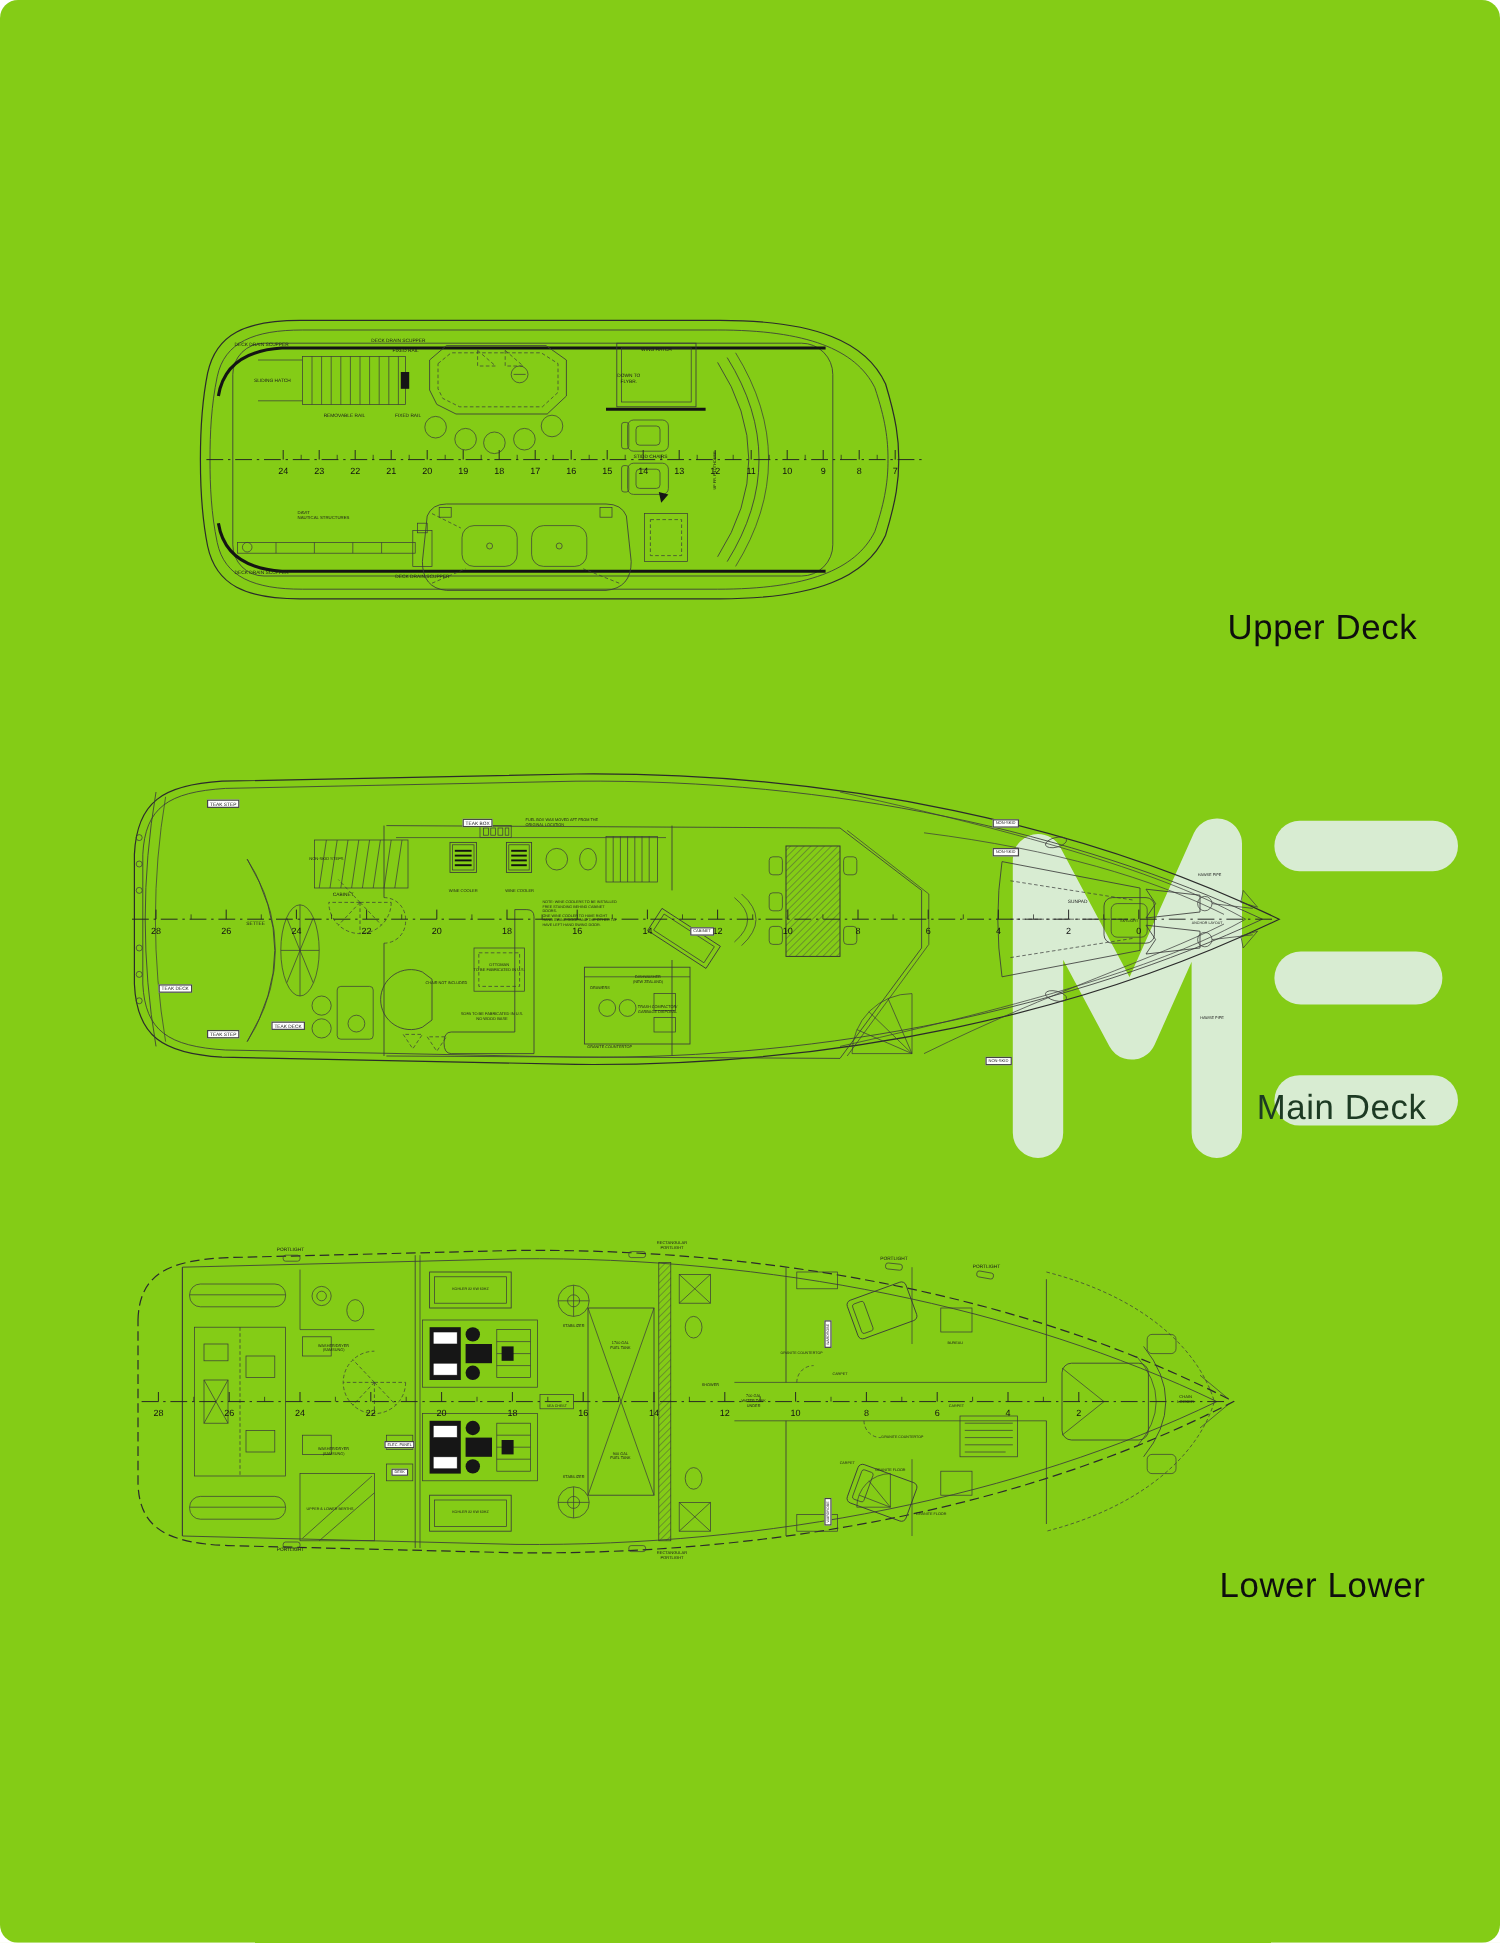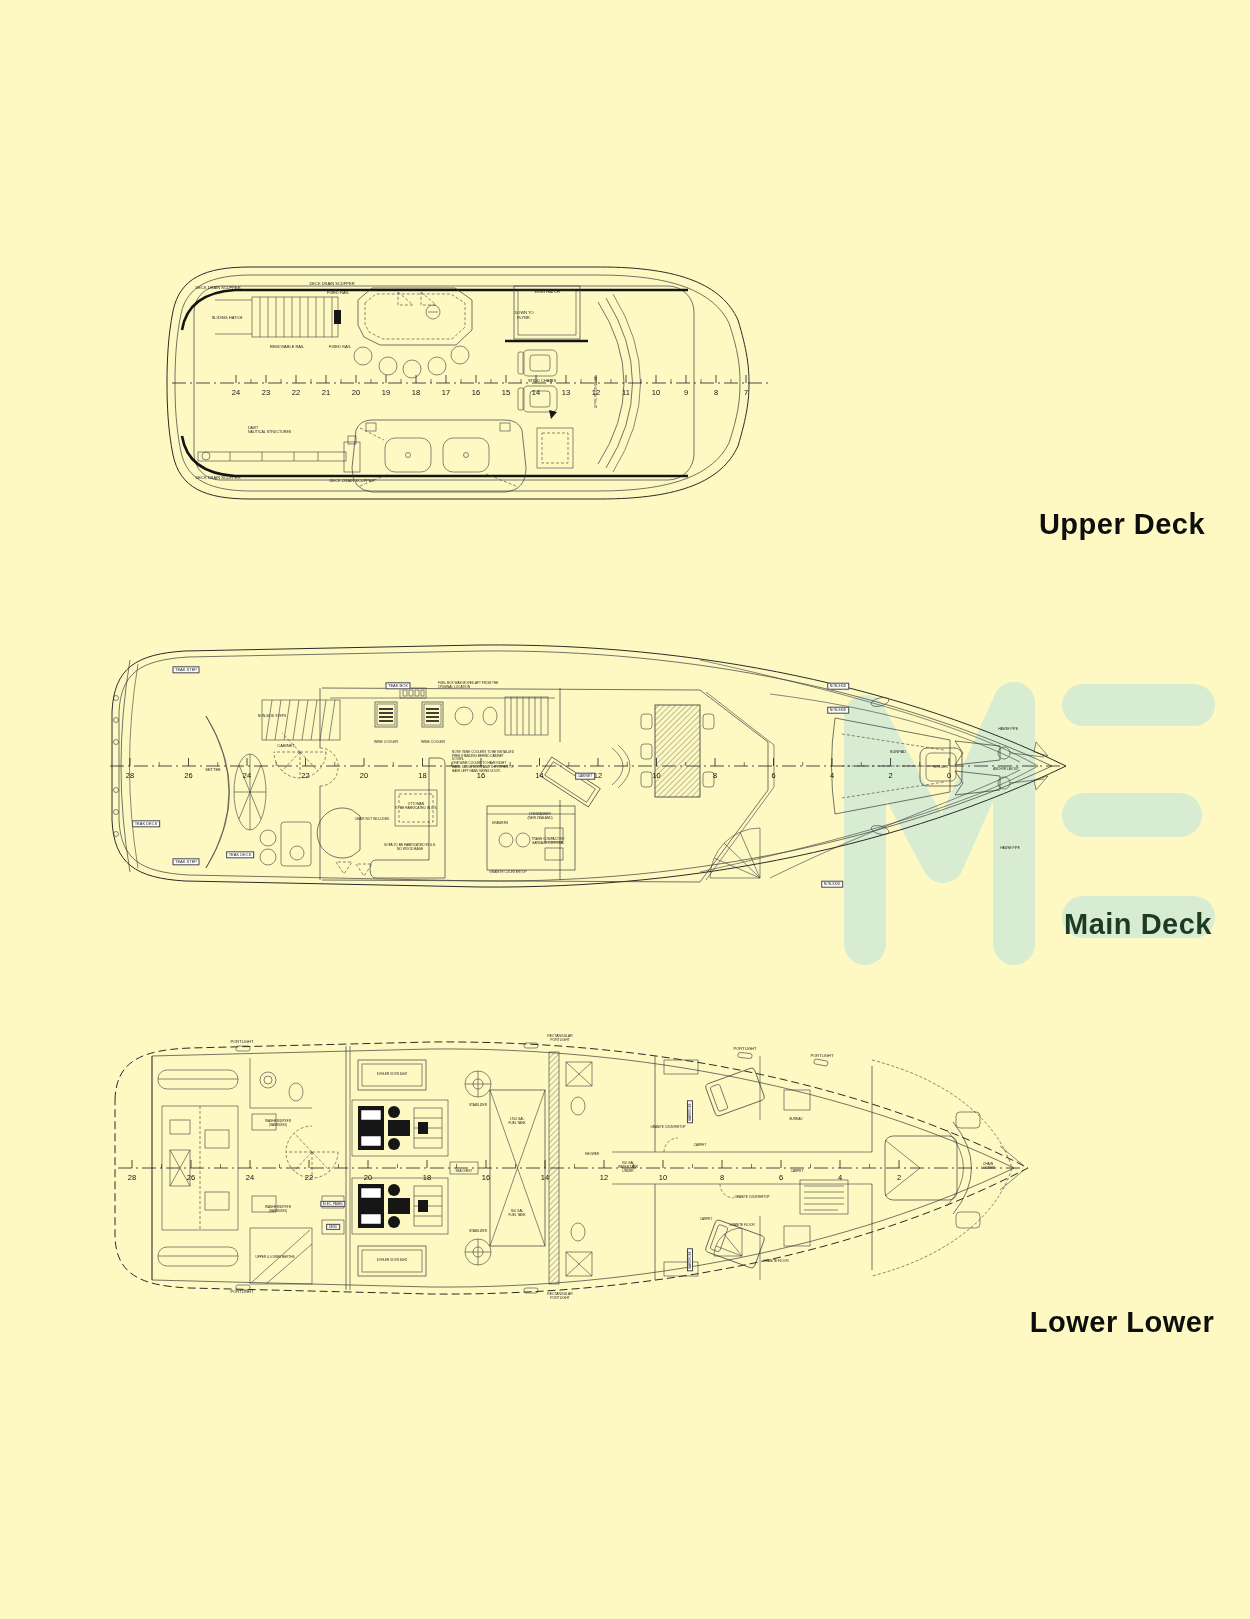--- a/index.html
+++ b/index.html
@@ -1,20 +1,20 @@
 <!DOCTYPE html>
 <html><head>
 <meta charset="utf-8">
 <style>
   html,body{margin:0;padding:0;background:#fff;}
-  #stage{position:relative;width:1250px;height:1619px;background:#fef9c3;overflow:hidden;
-         font-family:"Liberation Sans",sans-serif;}
+  #stage{position:relative;width:1250px;height:1619px;background:#84cc16;overflow:hidden;
+         font-family:"Liberation Sans",sans-serif;border-radius:15px;}
   #stage svg{position:absolute;left:0;top:0;}
-  .deck-title{position:absolute;transform:translate(-50%,-50%);font-weight:700;font-size:29px;
-              letter-spacing:.5px;color:#0e0e0e;white-space:nowrap;z-index:5;margin-left:20px;}
+  .deck-title{position:absolute;transform:translate(-50%,-50%);font-weight:400;font-size:29px;
+              letter-spacing:.5px;color:#0e0e0e;white-space:nowrap;z-index:5;}
   #ann-layer{position:absolute;inset:0;z-index:4;}
   .ann{position:absolute;transform:translate(-50%,-50%);font-size:4px;line-height:1.2;color:#1c1c1c;
        text-align:center;white-space:pre-line;letter-spacing:0;}
   .ann.boxed{border:.5px solid #444;background:#fff;padding:0 1.5px;line-height:1.35;}
   .ann.left{transform:translate(0,-50%);text-align:left;}
   .ann.rot{transform:translate(-50%,-50%) rotate(-90deg);}
   
   .hull{fill:none;stroke:#2b2b2b;stroke-width:1;}
   .hull2{fill:none;stroke:#3a3a3a;stroke-width:.7;}
   .ln{fill:none;stroke:#3a3a3a;stroke-width:.6;}

